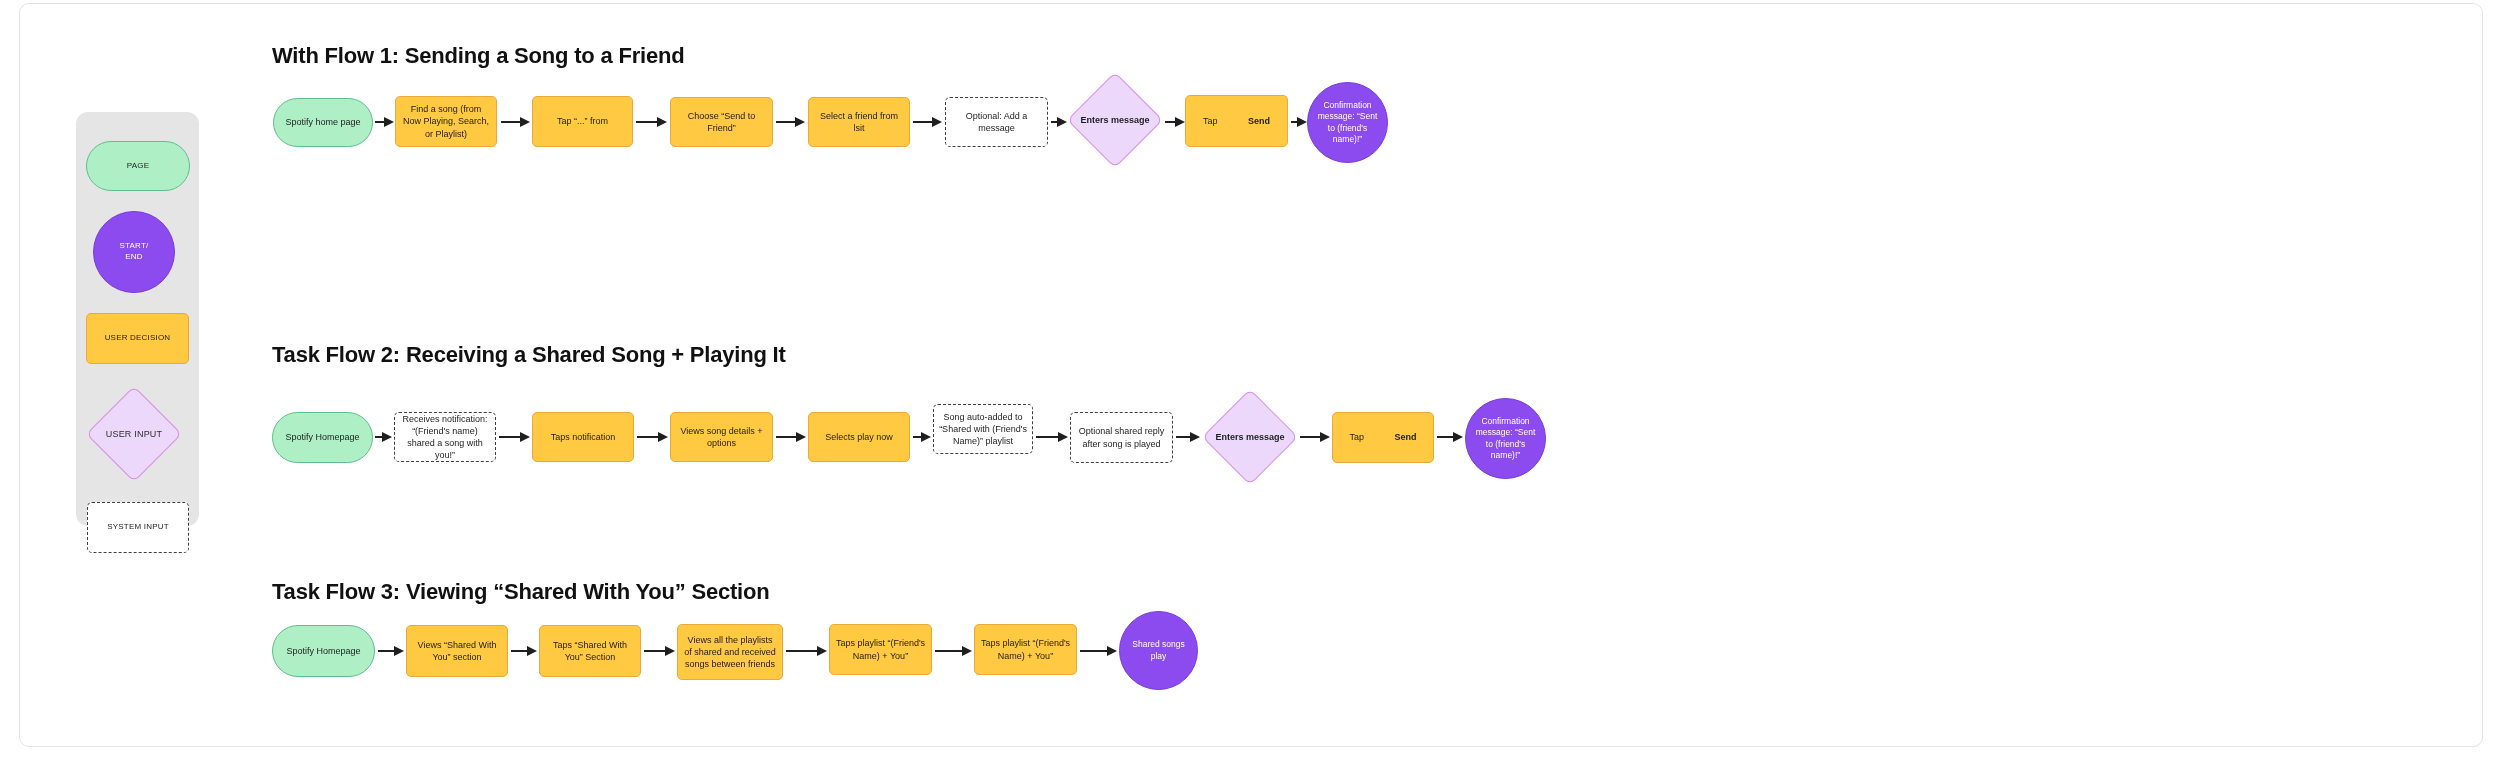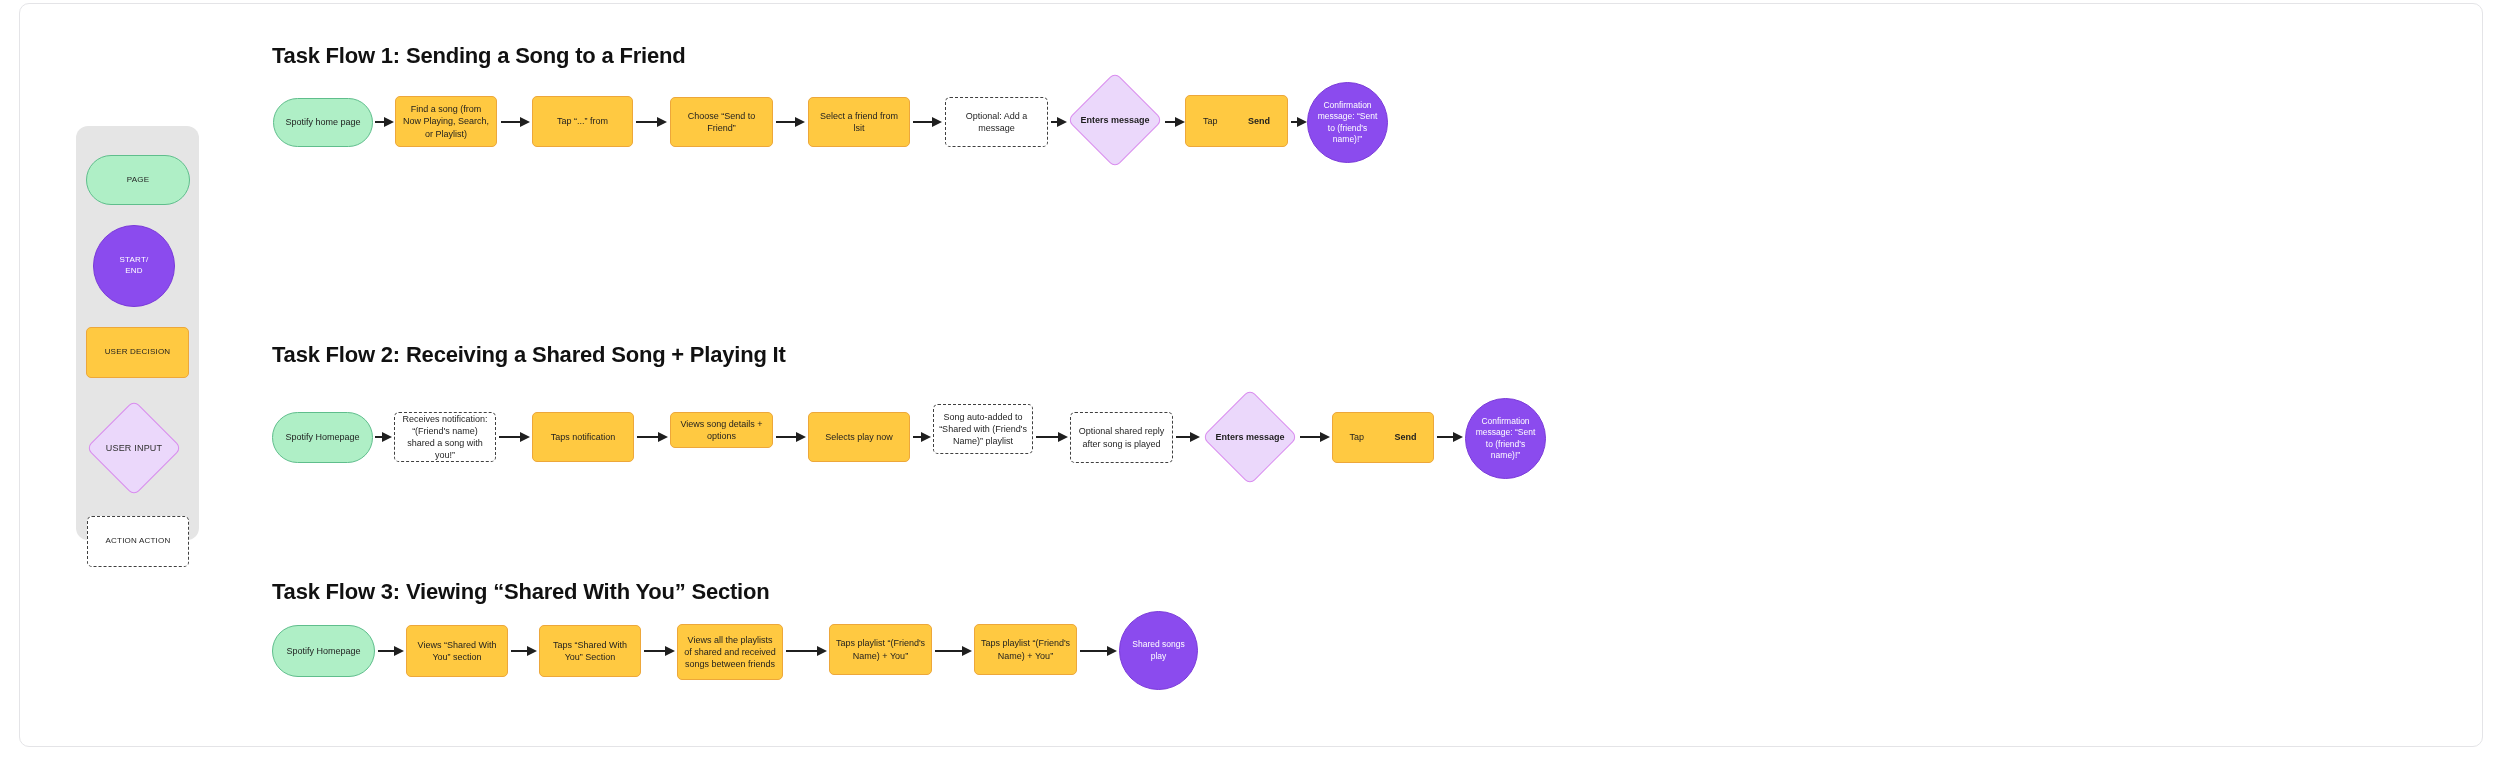--- a/index.html
+++ b/index.html
@@ -9,21 +9,21 @@
     font-family:"Liberation Sans", sans-serif;
     color:var(--text-dark,#1e1e1e);
   }
   .frame{
     position:absolute;left:19px;top:3px;width:2462px;height:742px;
     border:1px solid var(--frame-border,#e4e4e7);
     border-radius:10px;background:var(--canvas-bg,#ffffff);
   }
   
   .legend-panel{
-    position:absolute;left:76px;top:126px;width:123px;height:414px;
+    position:absolute;left:76px;top:112px;width:123px;height:414px;
     background:var(--legend-bg,#e5e5e5);border-radius:12px;
   }
   .legend-label{
     font-size:8px;font-weight:500;letter-spacing:.2px;color:#2e2e2e;
     text-align:center;white-space:pre-line;line-height:1.3;
   }
   
   .node{
     position:absolute;display:flex;align-items:center;justify-content:center;
     text-align:center;font-size:9px;font-weight:500;line-height:1.35;
@@ -89,24 +89,24 @@
 
 <div class="legend-panel">
   <div class="node page legend-label" style="left:10px;top:29px;width:104px;height:50px;font-size:8px;">PAGE</div>
   <div class="node startend legend-label" style="left:17px;top:99px;width:82px;height:82px;color:#fff;font-size:8px;">START/
 END</div>
   <div class="node decision legend-label" style="left:10px;top:201px;width:103px;height:51px;font-size:8px;">USER DECISION</div>
   <div class="diamond" style="left:24px;top:288px;width:68px;height:68px;">
     <div class="diamond-shape"></div>
     <div class="diamond-label legend-label" style="font-weight:500;">USER INPUT</div>
   </div>
-  <div class="node system legend-label" style="left:11px;top:390px;width:102px;height:51px;font-size:8px;">ACTION ACTION</div>
+  <div class="node system legend-label" style="left:11px;top:390px;width:102px;height:51px;font-size:8px;">SYSTEM INPUT</div>
 </div>
 
-<div class="flow-title" style="left:272px;top:43px;">Task Flow 1: Sending a Song to a Friend</div>
+<div class="flow-title" style="left:272px;top:43px;">With Flow 1: Sending a Song to a Friend</div>
 
 <div class="node page" style="left:273px;top:98px;width:100px;height:49px;">Spotify home page</div>
 <div class="arrow" style="left:375px;top:121px;width:10px;"></div>
 
 <div class="node decision" style="left:395px;top:96px;width:102px;height:51px;">Find a song (from Now Playing, Search, or Playlist)</div>
 <div class="arrow" style="left:501px;top:121px;width:20px;"></div>
 
 <div class="node decision" style="left:532px;top:96px;width:101px;height:51px;">Tap “...” from</div>
 <div class="arrow" style="left:636px;top:121px;width:22px;"></div>
 
@@ -136,21 +136,21 @@
 
 <div class="node page" style="left:272px;top:412px;width:101px;height:51px;">Spotify Homepage</div>
 <div class="arrow" style="left:375px;top:436px;width:8px;"></div>
 
 <div class="node system" style="left:394px;top:412px;width:102px;height:50px;">Receives notification: “(Friend's name) shared a song with you!”</div>
 <div class="arrow" style="left:499px;top:436px;width:22px;"></div>
 
 <div class="node decision" style="left:532px;top:412px;width:102px;height:50px;">Taps notification</div>
 <div class="arrow" style="left:637px;top:436px;width:22px;"></div>
 
-<div class="node decision" style="left:670px;top:412px;width:103px;height:36px;">Views song details + options</div>
+<div class="node decision" style="left:670px;top:412px;width:103px;height:50px;">Views song details + options</div>
 <div class="arrow" style="left:776px;top:436px;width:21px;"></div>
 
 <div class="node decision" style="left:808px;top:412px;width:102px;height:50px;">Selects play now</div>
 <div class="arrow" style="left:913px;top:436px;width:9px;"></div>
 
 <div class="node system" style="left:933px;top:404px;width:100px;height:50px;">Song auto-added to “Shared with (Friend's Name)” playlist</div>
 <div class="arrow" style="left:1036px;top:436px;width:23px;"></div>
 
 <div class="node system" style="left:1070px;top:412px;width:103px;height:51px;">Optional shared reply after song is played</div>
 <div class="arrow" style="left:1176px;top:436px;width:15px;"></div>

